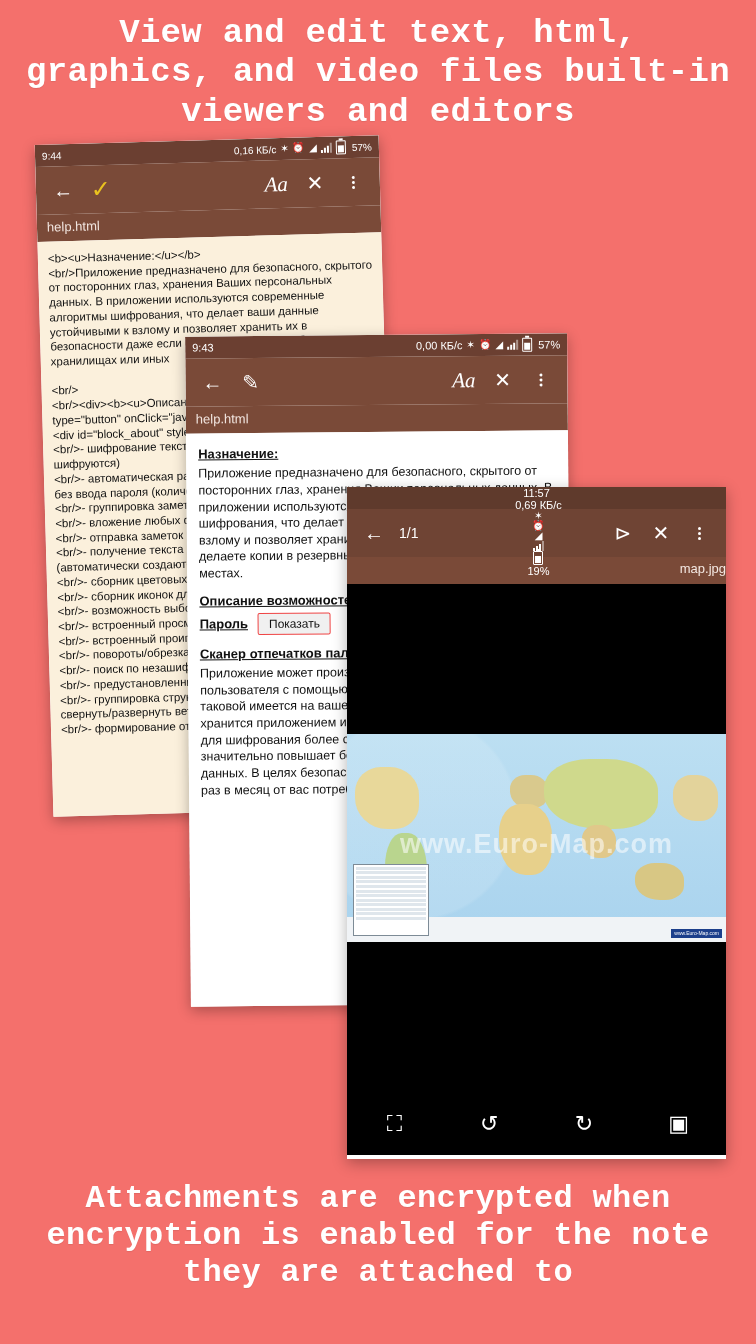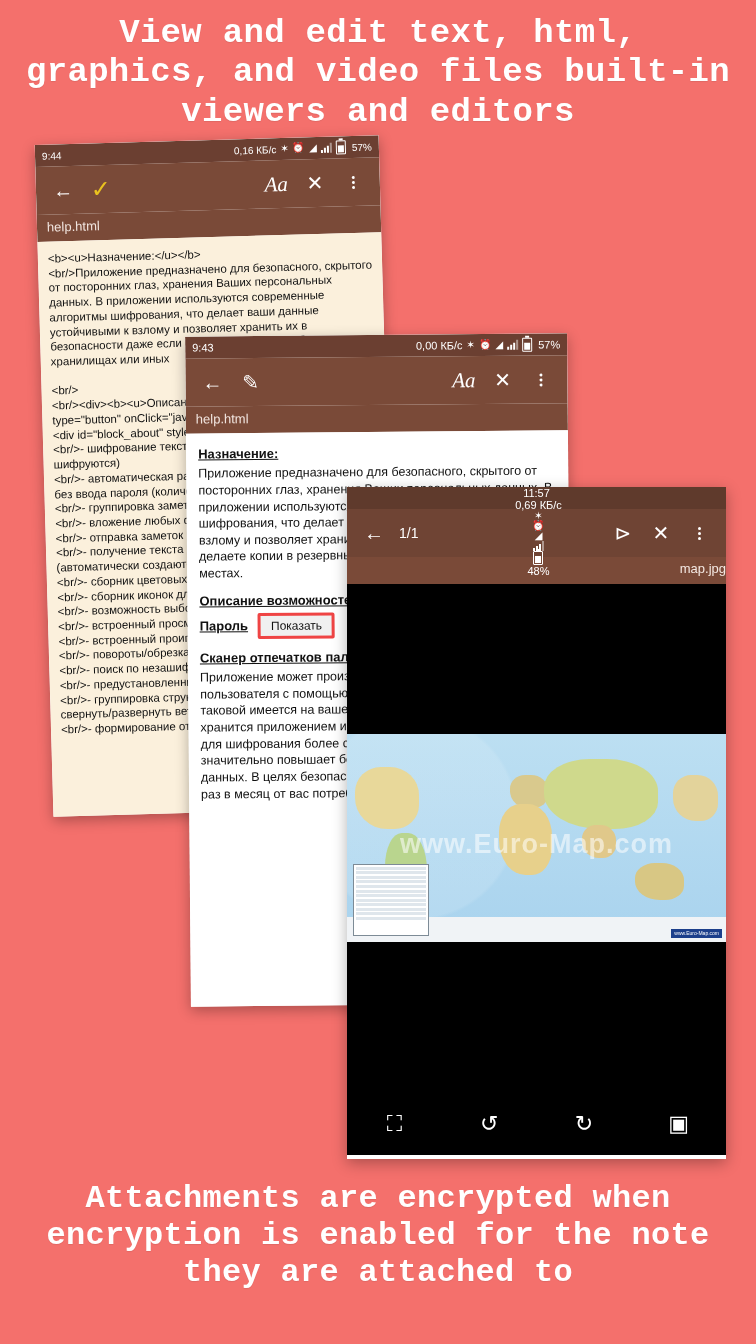--- a/index.html
+++ b/index.html
@@ -179,21 +179,21 @@
     font-size: 13px;
     margin: 10px 0 3px 0;
     text-decoration: underline;
     font-weight: bold;
   }
   .render-body h3:first-child { margin-top: 2px; }
   .render-body p { margin: 0 0 6px 0; }
   .pw-row { display: flex; align-items: center; gap: 10px; margin: 4px 0 8px 0; }
   .pw-label { font-weight: bold; text-decoration: underline; font-size: 13px; }
   .pw-btn {
-    border: 3px solid #ef4444;
+    border: 1px solid #ef4444;
     background: #f0f0f0;
     border-radius: 2px;
     font-size: 12px;
     padding: 3px 10px;
     color: #111;
     font-family: "Liberation Sans", sans-serif;
   }
 
   
   #shot-image {
@@ -409,21 +409,21 @@
           <span></span>
           <span></span>
           <span></span>
         </span>
     </span>
     <span class="sb-item">
         <span class="batt">
           <i></i>
         </span>
       </span>
-    <span class="sb-item">48%</span>
+    <span class="sb-item">19%</span>
   </div>
 
   <div class="actionbar">
     <div class="abtn">←</div>
     <div class="page-ind">1/1</div>
     <div class="abar-spacer"></div>
     <div class="abtn">⊳</div>
     <div class="abtn">✕</div>
     <div class="abtn dots">
         <i></i>

